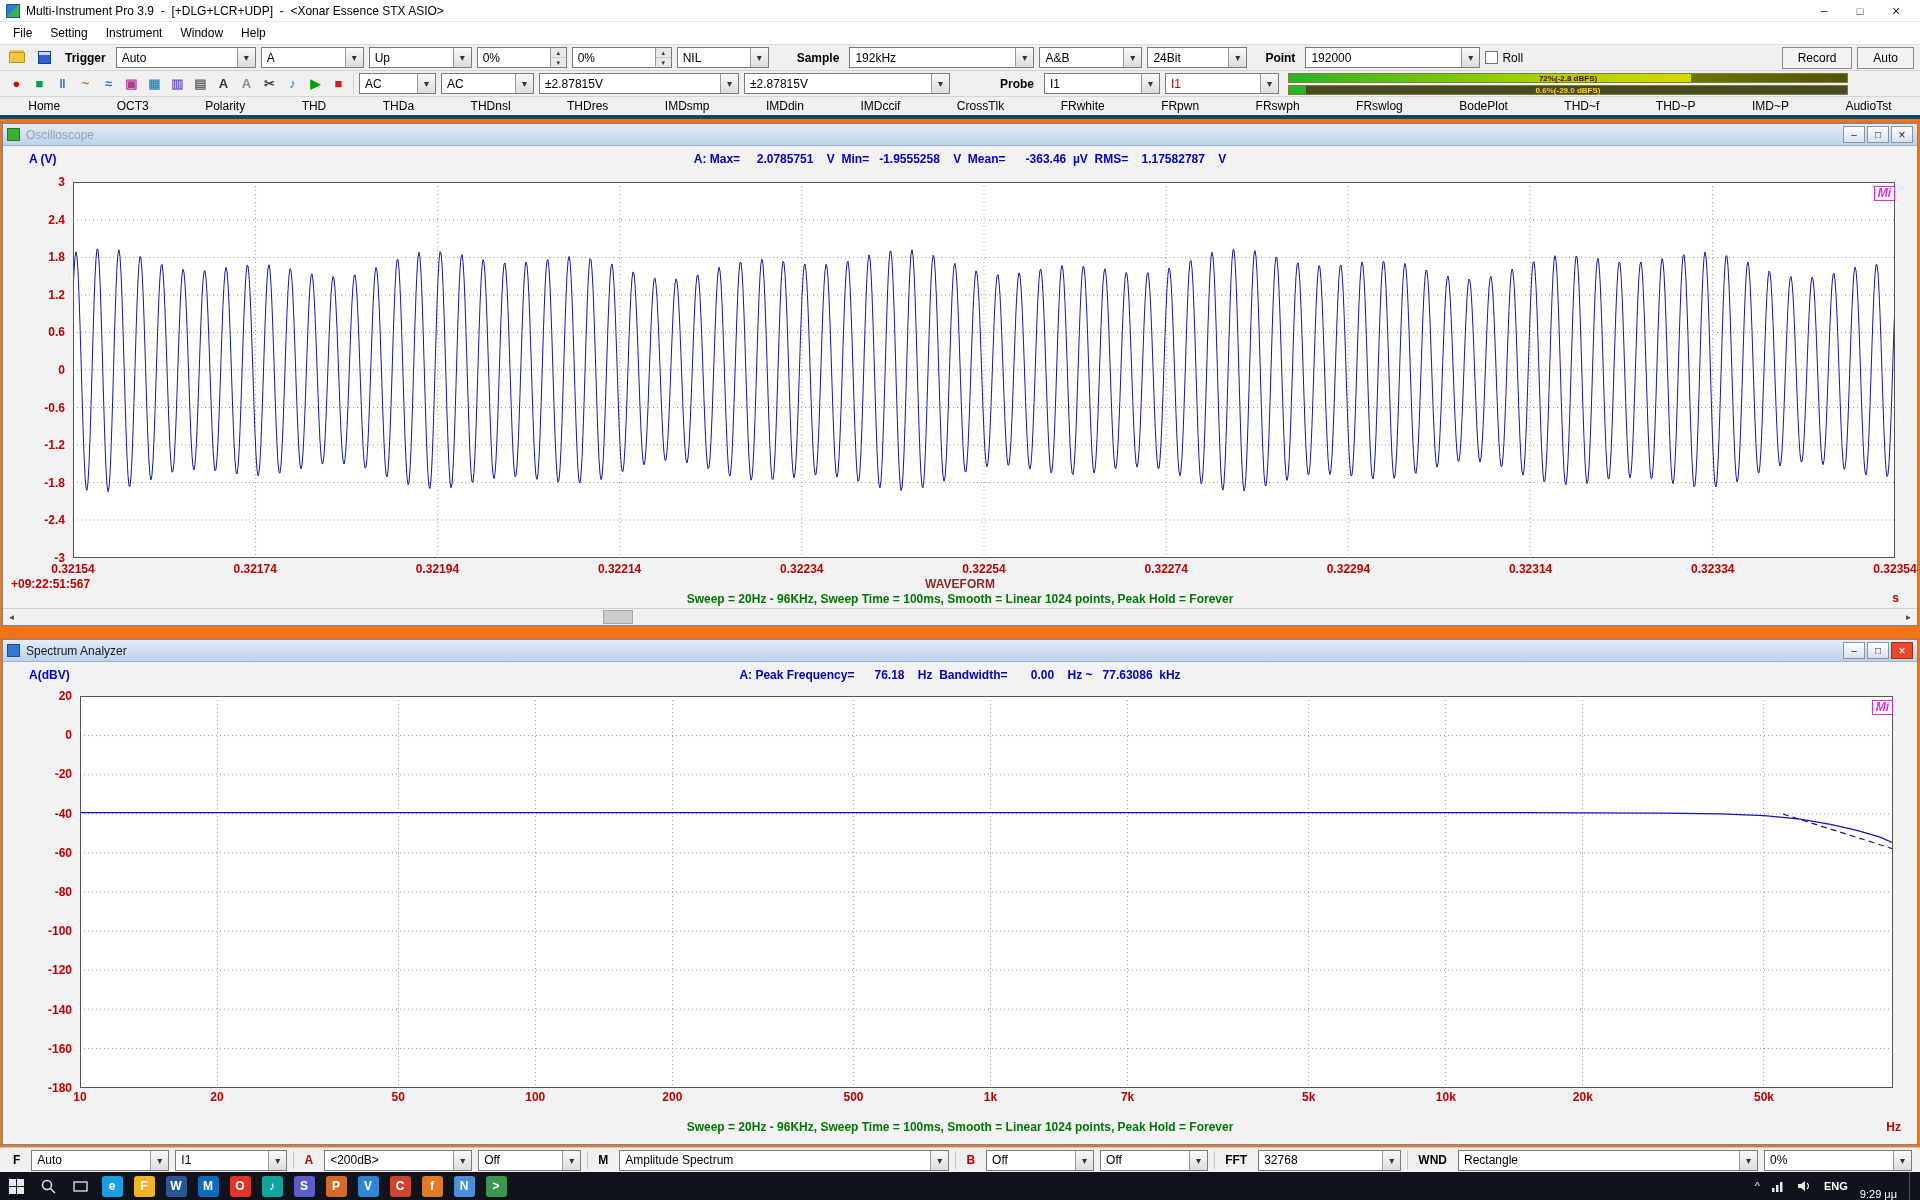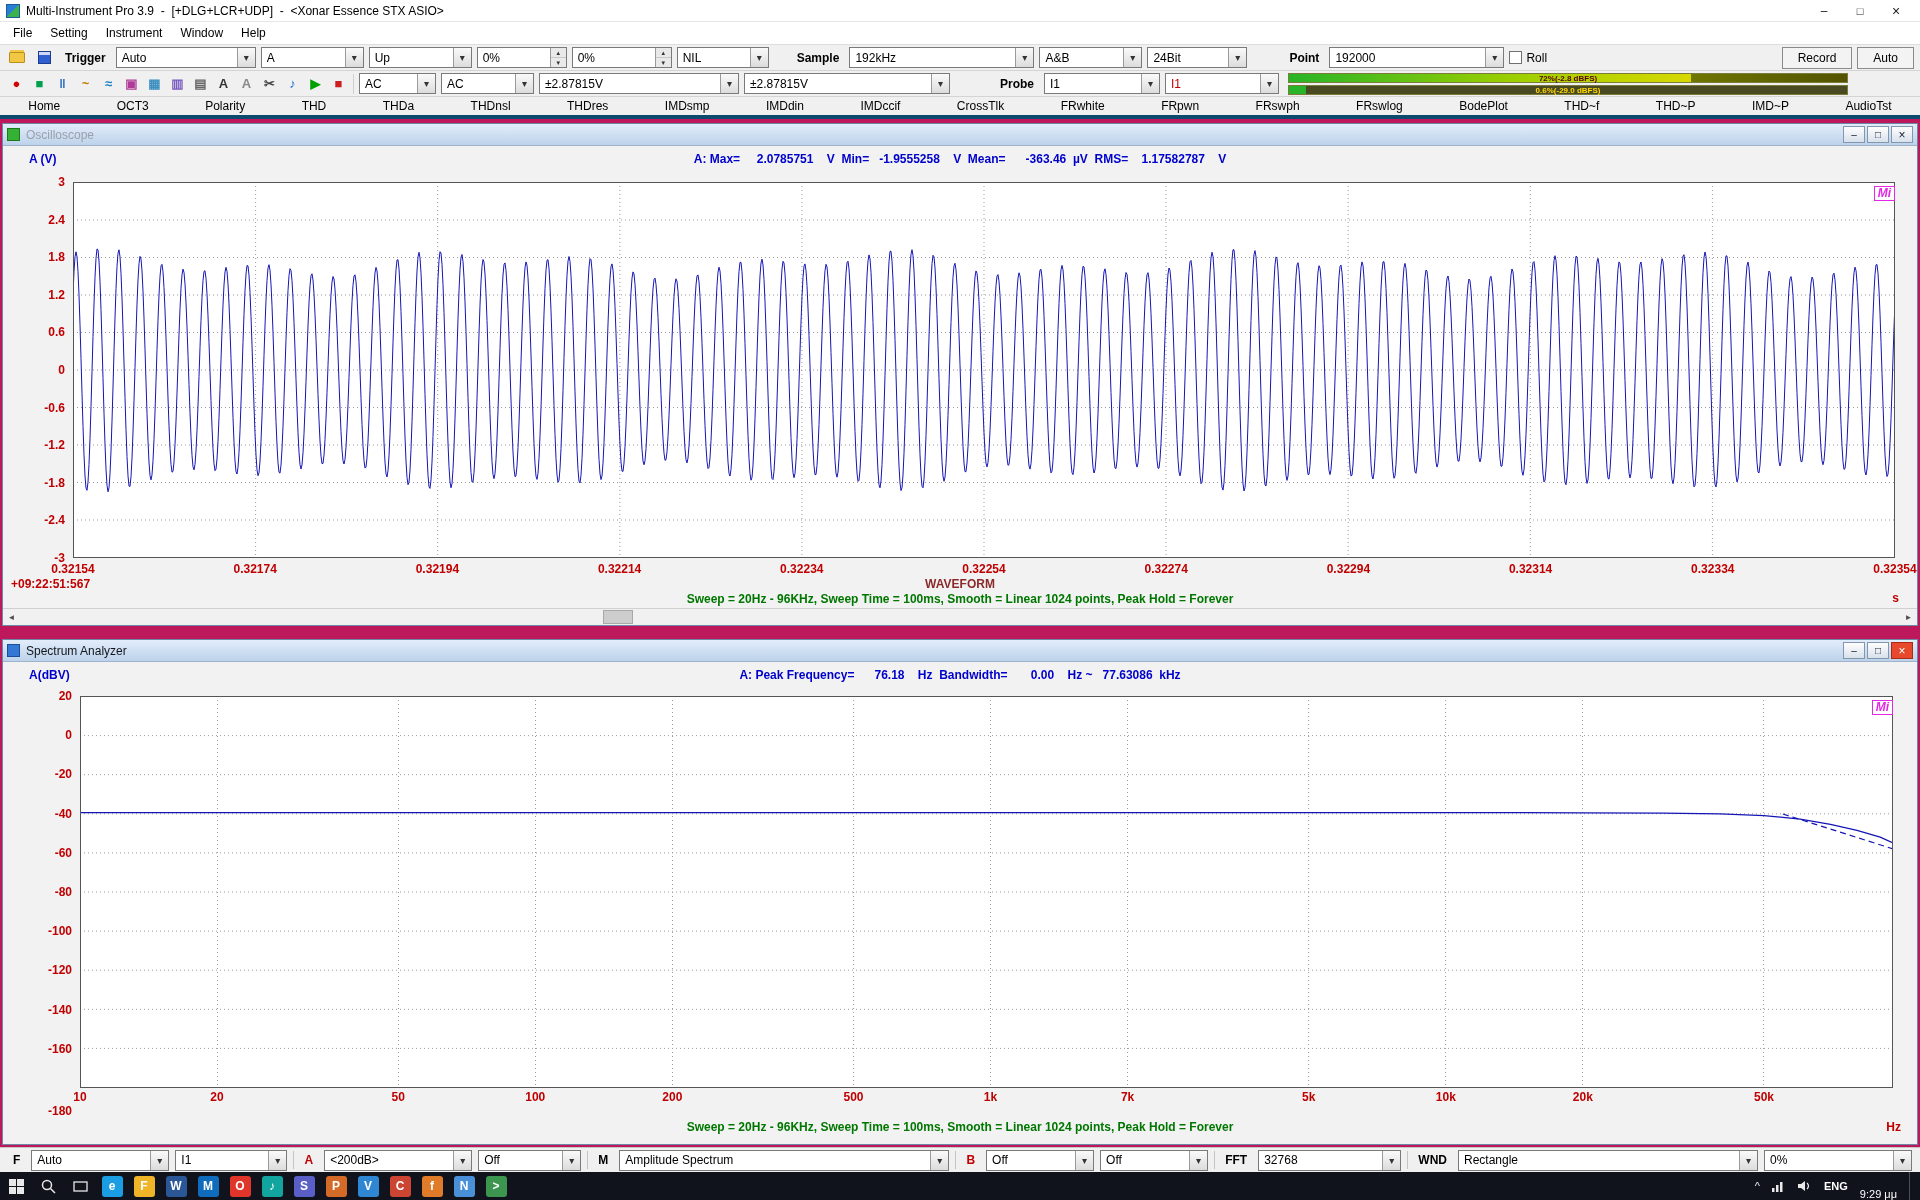--- a/index.html
+++ b/index.html
@@ -38,21 +38,21 @@
   .redtext .ct{color:#c00000;}
   .meter{flex:1 1 auto;max-width:560px;height:22px;display:flex;flex-direction:column;justify-content:center;gap:2px;margin-left:4px;}
   .mtop{height:10px;position:relative;background:linear-gradient(to right,#28b428,#9ccf00 40%,#d8d800 72%,#6e7600 72%,#535300 100%);border:1px solid #7c7c3a;}
   .mbot{height:10px;position:relative;background:linear-gradient(to right,#28b428 0 3%,#4a4a22 3%);border:1px solid #7c7c3a;}
   .mtxt{position:absolute;left:0;right:0;top:0;text-align:center;font-size:8px;line-height:9px;font-weight:700;color:#5a0000;}
   .mbot .mtxt{color:#ffd700;}
   .tabbar{height:22px;background:#f0f0f0;display:flex;align-items:center;justify-content:space-around;border-bottom:4px solid #0c4a6e;}
   .tabbar span{font-size:12px;padding:2px 4px;}
 
   
-  .mdi{position:relative;height:1028px;background:#be185d;overflow:hidden;}
+  .mdi{position:relative;height:1028px;background:#f97316;overflow:hidden;}
   .mdiwin{position:absolute;left:2px;width:1916px;background:#f2f2f2;border:1px solid #6f87a6;}
   .wtitle{position:absolute;left:0;right:0;top:0;height:22px;background:linear-gradient(#e2edfb,#bdd2ea);border-bottom:1px solid #9fb4cc;display:flex;align-items:center;gap:6px;padding:0 4px;}
   .wicon{width:13px;height:13px;background:#35b235;border:1px solid #1c7a1c;}
   .wname{font-size:12px;}
   .osc .wname{color:#9aa0ab;}
   .spec .wname{color:#13161c;}
   .wbtns{margin-left:auto;display:flex;gap:2px;}
   .wbtn{width:22px;height:17px;border:1px solid #8296ad;background:linear-gradient(#fefefe,#d9e1ec);display:flex;align-items:center;justify-content:center;font-size:10px;color:#223;}
   .wbtn.red{background:#e8482c;border-color:#a82c14;color:#fff;}
   .wbtn.min::after{content:"–";} .wbtn.max::after{content:"□";} .wbtn.cls::after{content:"×";font-size:12px;}
@@ -159,21 +159,21 @@
       <span class="cb"></span>
     </div>
   <div class="combo" style="width:103px">
       <span class="ct">A&amp;B</span>
       <span class="cb"></span>
     </div>
   <div class="combo" style="width:100px">
       <span class="ct">24Bit</span>
       <span class="cb"></span>
     </div>
-  <span class="lbl" style="margin-left:32px">Point</span>
+  <span class="lbl" style="margin-left:8px">Point</span>
   <div class="combo" style="width:175px">
       <span class="ct">192000</span>
       <span class="cb"></span>
     </div>
   <span class="chk">
       <span class="chkbox"></span>
       <span>Roll</span>
     </span>
   <span style="flex:1"></span>
   <div class="btn">
@@ -364,21 +364,21 @@
         <span class="ytick" style="top: 0%;">20</span>
         <span class="ytick" style="top: 10%;">0</span>
         <span class="ytick" style="top: 20%;">-20</span>
         <span class="ytick" style="top: 30%;">-40</span>
         <span class="ytick" style="top: 40%;">-60</span>
         <span class="ytick" style="top: 50%;">-80</span>
         <span class="ytick" style="top: 60%;">-100</span>
         <span class="ytick" style="top: 70%;">-120</span>
         <span class="ytick" style="top: 80%;">-140</span>
         <span class="ytick" style="top: 90%;">-160</span>
-        <span class="ytick" style="top: 100%; margin-top: 23px;">-180</span>
+        <span class="ytick" style="top: 100%;">-180</span>
       </div>
     <div class="plot" style="left:77px;top:56px;width:1813px;height:392px;">
       <svg id="spec-svg" viewBox="0 0 1813 392">
           <line x1="0.5" y1="0" x2="0.5" y2="392" stroke="#9b9b9b" stroke-dasharray="1 3"></line>
           <line x1="137.5" y1="0" x2="137.5" y2="392" stroke="#9b9b9b" stroke-dasharray="1 3"></line>
           <line x1="318.5" y1="0" x2="318.5" y2="392" stroke="#9b9b9b" stroke-dasharray="1 3"></line>
           <line x1="455.5" y1="0" x2="455.5" y2="392" stroke="#9b9b9b" stroke-dasharray="1 3"></line>
           <line x1="592.5" y1="0" x2="592.5" y2="392" stroke="#9b9b9b" stroke-dasharray="1 3"></line>
           <line x1="773.6" y1="0" x2="773.6" y2="392" stroke="#9b9b9b" stroke-dasharray="1 3"></line>
           <line x1="910.5" y1="0" x2="910.5" y2="392" stroke="#9b9b9b" stroke-dasharray="1 3"></line>

